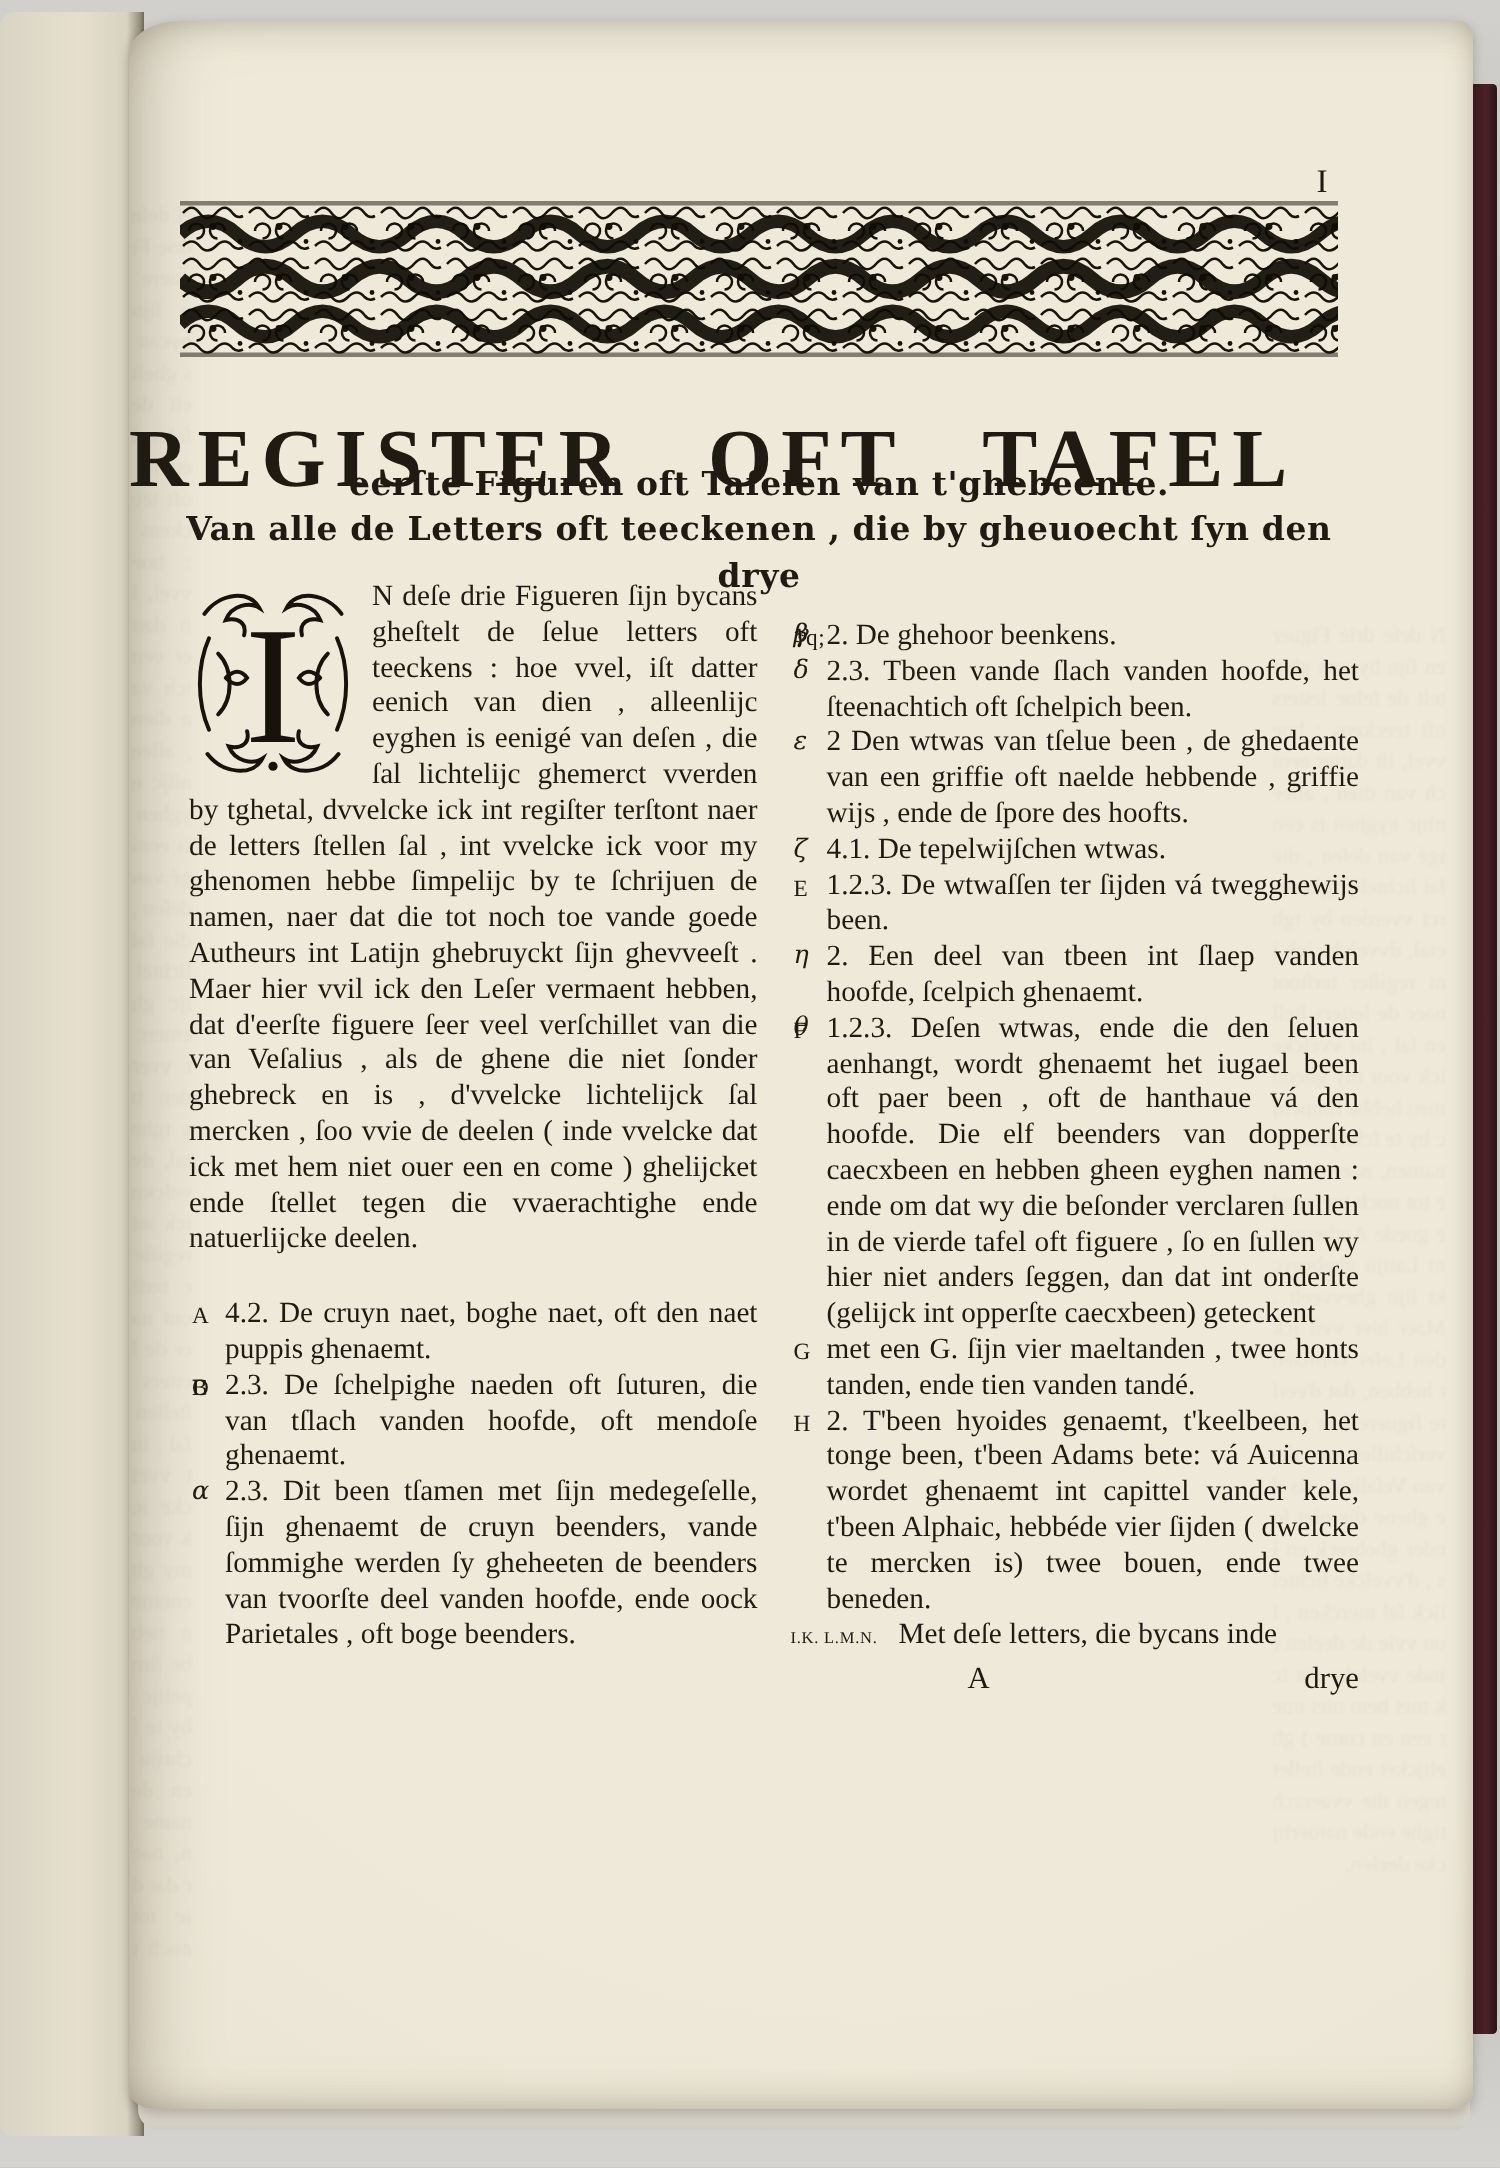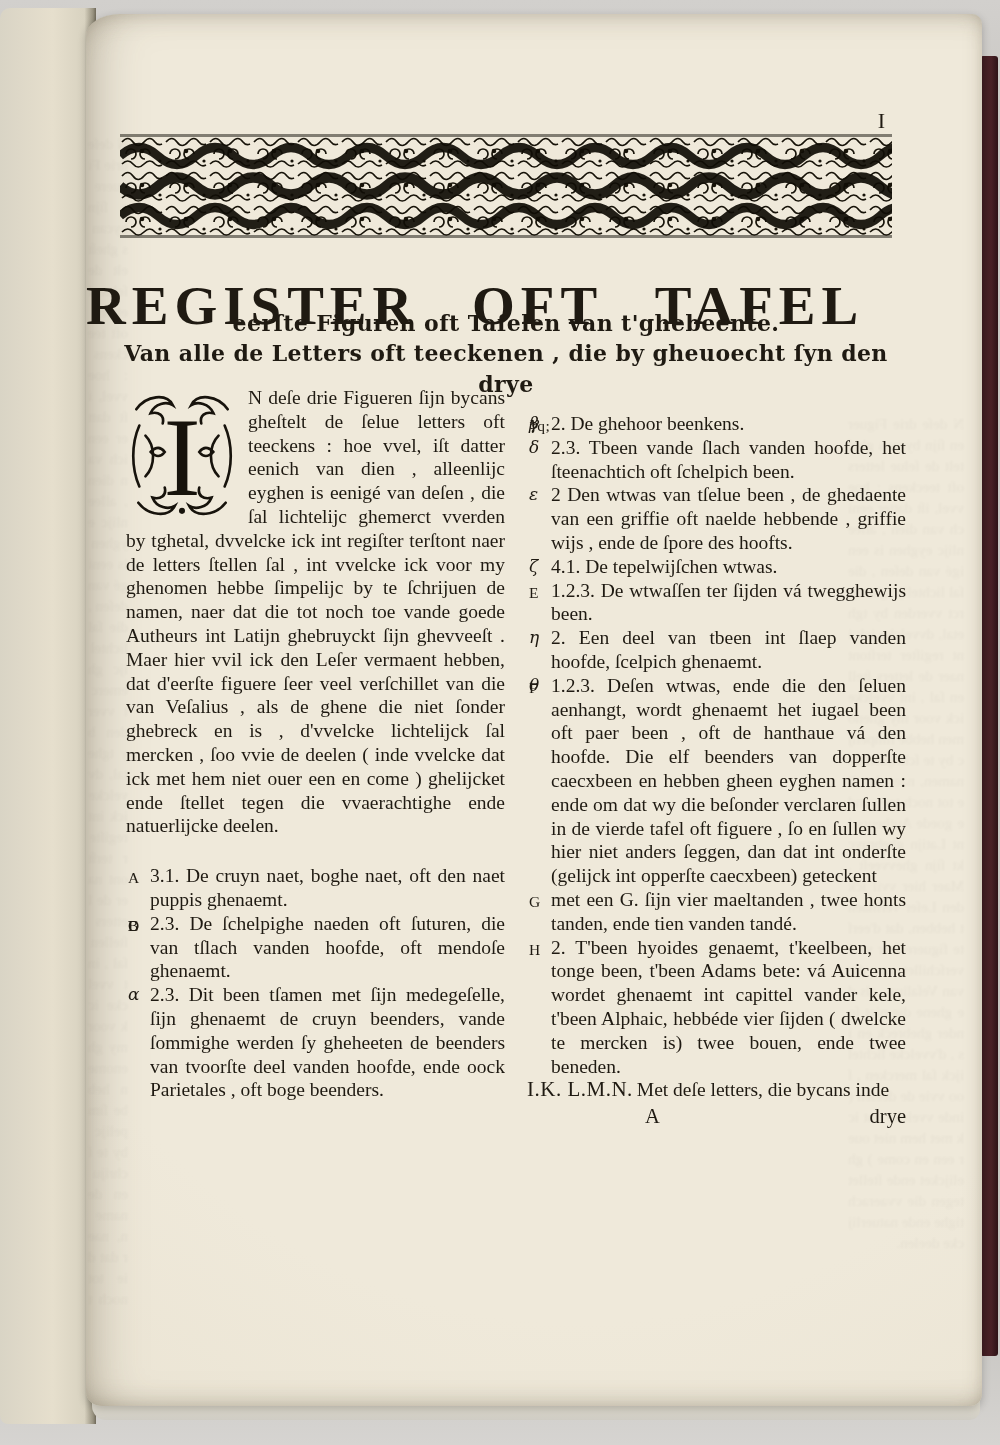--- a/index.html
+++ b/index.html
@@ -65,21 +65,21 @@
     float:left;width:112px;height:130px;margin:5px 10px 2px 0;
   }
   .dropcap svg{display:block;width:100%;height:100%;}
   .list{margin-top:26px;}
   .item{position:relative;padding-left:24px;}
   .marker{
     position:absolute;left:2px;top:2px;font-size:15.5px;letter-spacing:.5px;
   }
   .marker.greek{font-family:"DejaVu Serif", serif;font-style:italic;font-size:17px;top:0;}
   .item.inlinemark{padding-left:0;}
-  .item.inlinemark .marker{position:static;margin-right:4px;font-size:21px;}
+  .item.inlinemark .marker{position:static;margin-right:14px;font-size:11px;}
   .sigrow{
     display:flex;align-items:baseline;margin-top:3px;padding-left:118px;font-size:20.5px;
   }
   .sigrow .catch{margin-left:auto;}
   .ghost{
     position:absolute;transform:scaleX(-1);opacity:.05;filter:blur(1.2px);
     font-size:15px;line-height:21px;color:#46413a;overflow:hidden;
     text-align:justify;pointer-events:none;word-break:break-all;
   }
   .ghost.g1{left:2px;top:120px;width:40px;height:1180px;}
@@ -147,21 +147,21 @@
                 <path d="M89 44 C 79 54, 79 74, 89 84"></path>
                 <path d="M22 60 q8 -8 14 0 q-6 8 -14 0"></path>
                 <path d="M84 60 q-8 -8 -14 0 q6 8 14 0"></path>
               </g>
               <circle cx="53" cy="118" r="3" fill="#17130c"></circle>
               <text x="53" y="102" font-size="110" text-anchor="middle" font-family="Liberation Serif, serif" fill="#17130c">I</text>
             </svg>
           </span><span>N deſe drie Figueren ſijn bycans gheſtelt de ſelue letters oft teeckens : hoe vvel, iſt datter eenich van dien , alleenlijc eyghen is eenigé van deſen , die ſal lichtelijc ghemerct vverden by tghetal, dvvelcke ick int regiſter terſtont naer de letters ſtellen ſal , int vvelcke ick voor my ghenomen hebbe ſimpelijc by te ſchrijuen de namen, naer dat die tot noch toe vande goede Autheurs int Latijn ghebruyckt ſijn ghevveeſt .  Maer hier vvil ick den Leſer vermaent hebben, dat d'eerſte figuere ſeer veel verſchillet van die van Veſalius , als de ghene die niet ſonder ghebreck en is , d'vvelcke lichtelijck ſal mercken , ſoo vvie de deelen ( inde vvelcke dat ick met hem niet ouer een en come ) ghelijcket ende ſtellet tegen die vvaerachtighe ende natuerlijcke deelen.</span>
         </div>
         <div class="list" id="left-list">
-            <div class="item"><span class="marker">A</span><span>3.1. De cruyn naet, boghe naet, oft den naet puppis ghenaemt.</span></div>
+            <div class="item"><span class="marker">A</span><span>4.2. De cruyn naet, boghe naet, oft den naet puppis ghenaemt.</span></div>
             <div class="item"><span class="marker">B</span></div>
             <div class="item"><span class="marker">C</span></div>
             <div class="item"><span class="marker">D</span><span>2.3. De ſchelpighe naeden oft ſuturen, die van tſlach vanden hoofde, oft mendoſe ghenaemt.</span></div>
             <div class="item"><span class="marker greek">α</span><span>2.3. Dit been tſamen met ſijn medegeſelle, ſijn ghenaemt de cruyn beenders, vande ſommighe werden ſy gheheeten de beenders van tvoorſte deel vanden hoofde, ende oock Parietales , oft boge beenders.</span></div>
           </div>
       </div>
 
       <div class="col">
         <div class="list" id="right-list">
             <div class="item"><span class="marker greek">β</span></div>

